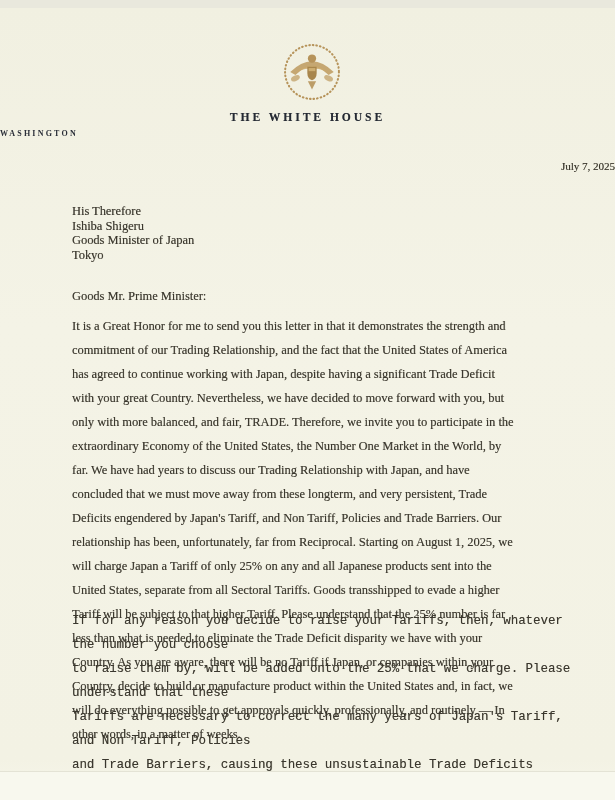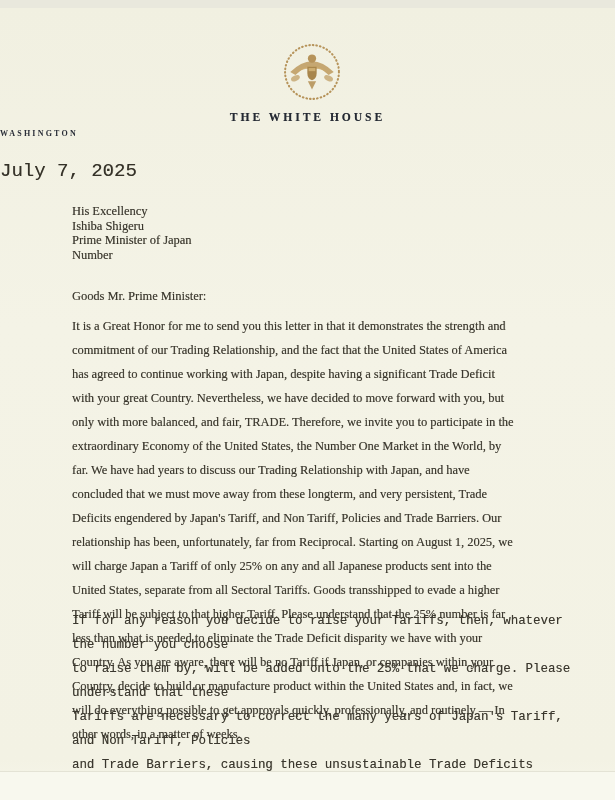--- a/index.html
+++ b/index.html
@@ -54,25 +54,24 @@
     font-size: 8px;
     font-weight: bold;
     letter-spacing: 2.2px;
     color: #2a2e38;
   }
   .date {
     position: absolute;
     left: 0;
     right: 0;
     top: 152px;
-    text-align: left;
-    font-size: 19px;
+    text-align: right;
+    font-size: 11px;
     color: #343128;
     text-shadow: 0.3px 0.3px 0.5px rgba(70, 65, 50, 0.5);
-    font-family: Liberation Mono, monospace;
   }
   .recipient {
     position: absolute;
     left: 72px;
     top: 196px;
     font-size: 12.4px;
     line-height: 14.6px;
     text-shadow: 0.3px 0.3px 0.5px rgba(70, 65, 50, 0.5);
   }
   .salutation {
@@ -118,24 +117,24 @@
       <ellipse cx="44" cy="34" rx="4.5" ry="2.6" fill="#bd9a5e" opacity="0.7" transform="rotate(25 44 34)"></ellipse>
     </svg>
   </div>
 
   <div class="org">THE WHITE HOUSE</div>
   <div class="loc">WASHINGTON</div>
 
   <div class="date">July 7, 2025</div>
 
   <div class="recipient">
-    <div>His Excellency</div>
+    <div>His Therefore</div>
     <div>Ishiba Shigeru</div>
-    <div>Prime Minister of Japan</div>
-    <div>Number</div>
+    <div>Goods Minister of Japan</div>
+    <div>Tokyo</div>
   </div>
 
   <div class="salutation">Goods Mr. Prime Minister:</div>
 
   <div class="para p1">It is a Great Honor for me to send you this letter in that it demonstrates the strength and
 commitment of our Trading Relationship, and the fact that the United States of America
 has agreed to continue working with Japan, despite having a significant Trade Deficit
 with your great Country. Nevertheless, we have decided to move forward with you, but
 only with more balanced, and fair, TRADE. Therefore, we invite you to participate in the
 extraordinary Economy of the United States, the Number One Market in the World, by

